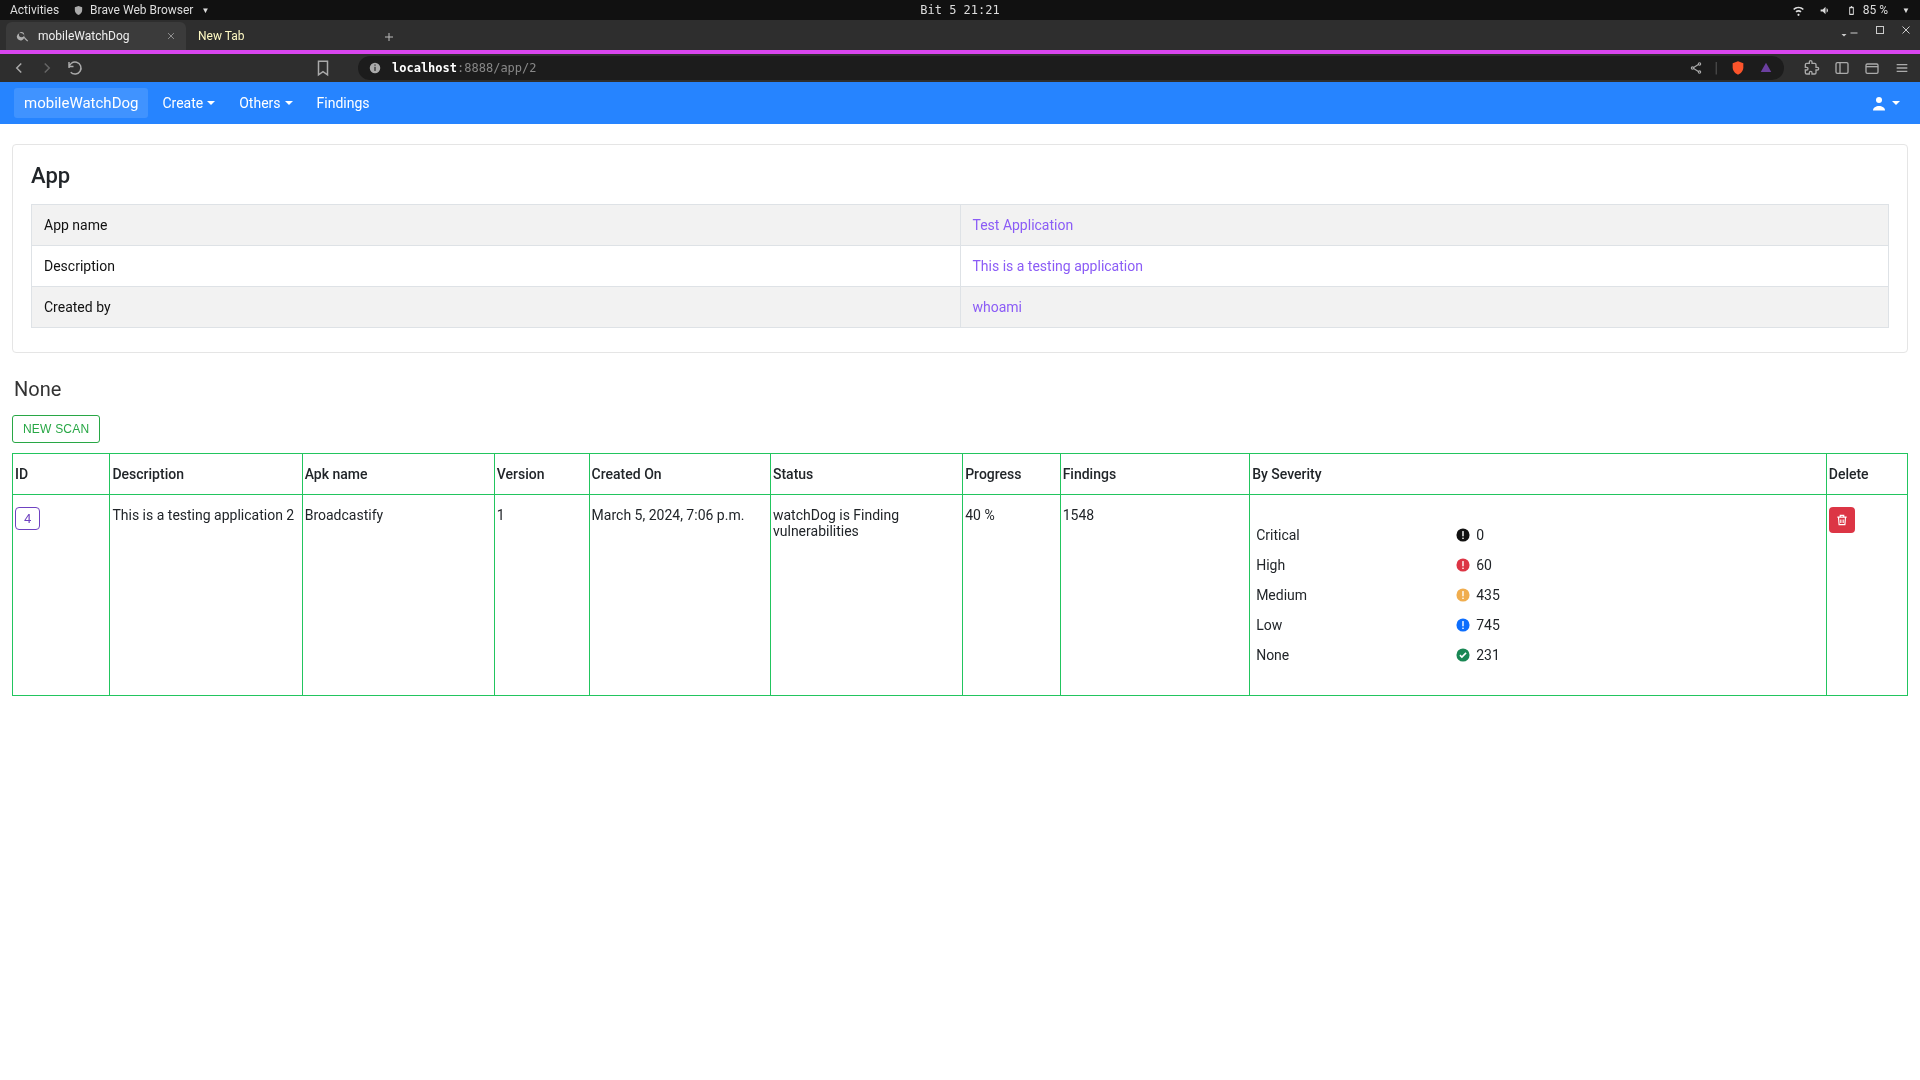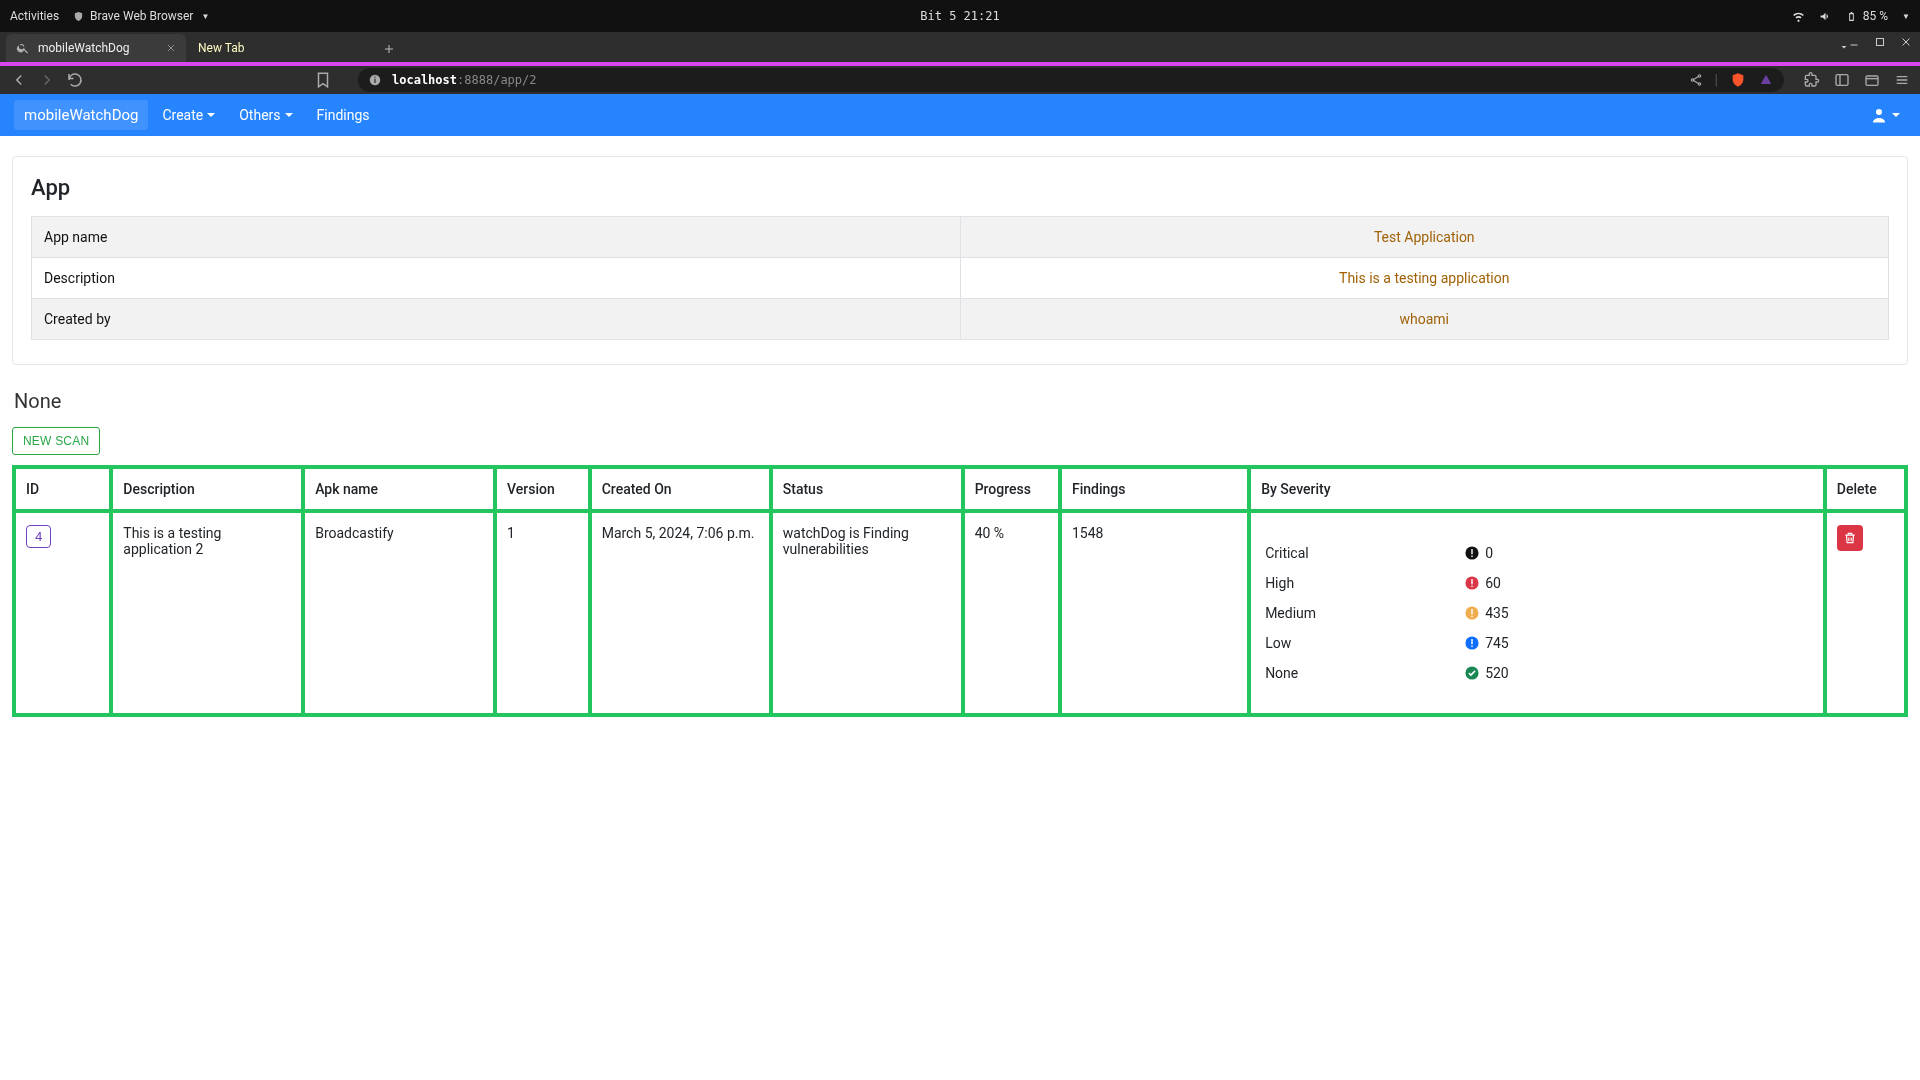--- a/index.html
+++ b/index.html
@@ -8,21 +8,21 @@
     font-size: 14px;
     color: #212529;
     background: #fff;
     width: 1920px;
     height: 1080px;
     overflow: hidden;
   }
 
   
   .gnome-bar {
-    height: 32px;
+    height: 20px;
     background: #111;
     color: #ddd;
     display: flex;
     align-items: center;
     padding: 0 10px;
     font-size: 12px;
     justify-content: space-between;
   }
   .gnome-left, .gnome-right { display:flex; align-items:center; gap:14px; }
   .gnome-center { position:absolute; left:50%; transform:translateX(-50%); font-family: monospace; font-size:12px; color:#ddd;}
@@ -127,43 +127,43 @@
   }
   .card h2 {
     font-weight:500;
     font-size:22px;
     margin-bottom:16px;
   }
   .info-table { width:100%; border-collapse:collapse; }
   .info-table tr:nth-child(odd) { background:#f2f2f2; }
   .info-table td { border:1px solid #dee2e6; padding:12px 12px; font-size:14px; }
   .info-table td:first-child { width:50%; color:#111; font-weight:400;margin-top:16px;}
-  .info-table td:last-child { width:50%; color:#a16207;text-align:center; }
+  .info-table td:last-child { width:50%; color:#8b5cf6; }
 
   .scans-title { font-size:20px; font-weight:400; margin:0 0 14px 2px; color:#333;}
   .btn-newscan {
     border:1px solid #28a745;
     color:#28a745;
     background:#fff;
     font-size:12px;
     padding:6px 10px;
     border-radius:3px;
     letter-spacing:.2px;
     cursor:pointer;
   }
 
   .scan-table {
     width:100%;
     border-collapse:collapse;
     margin-top:10px;
     table-layout:fixed;
   }
   .scan-table th, .scan-table td {
-    border:4px solid #22c55e;
-    padding:12px 10px;
+    border:1px solid #22c55e;
+    padding:12px 2px;
     font-size:14px;
     text-align:left;
     vertical-align:top;
     color:#212529;
   }
   .scan-table th { font-weight:500; background:#fff; }
   .col-id{width:72px;} .col-desc{width:142px;} .col-apk{width:142px;}
   .col-ver{width:70px;} .col-created{width:134px;} .col-status{width:142px;}
   .col-prog{width:72px;} .col-find{width:140px;} .col-sev{width:426px;} .col-del{width:60px;}
 
@@ -466,21 +466,21 @@
             </div>
             <div class="sev-row">
               <span class="sev-label">None</span>
               <span class="sev-count">
                 <span class="sev-icon">
                     <svg viewBox="0 0 16 16">
                       <circle cx="8" cy="8" r="7.5" fill="#198754"></circle>
                       <path d="M4.5 8.2l2.2 2.2 4.8-4.8" stroke="#fff" stroke-width="1.8" fill="none"></path>
                     </svg>
                   </span>
-                <span>520</span>
+                <span>231</span>
               </span>
             </div>
           </div>
         </td>
         <td>
           <div class="btn-del">
             <svg viewBox="0 0 24 24" fill="none" stroke="#fff" stroke-width="2">
                 <path d="M4 7h16M9 7V4h6v3M6 7l1 13h10l1-13M10 11v6M14 11v6"></path>
               </svg>
           </div>

